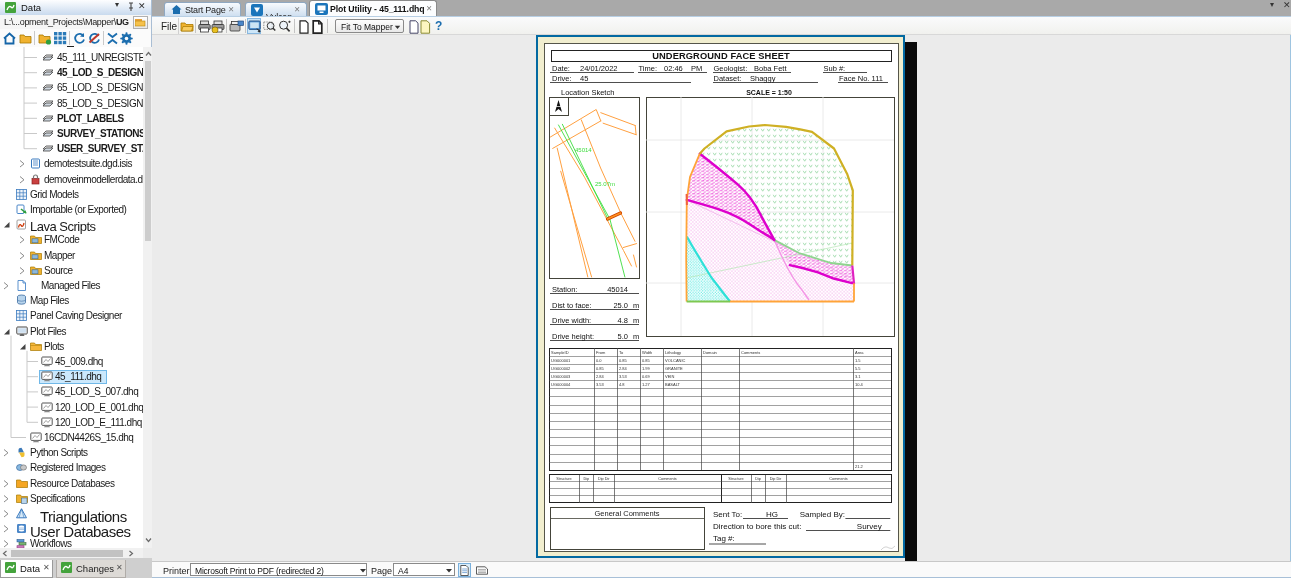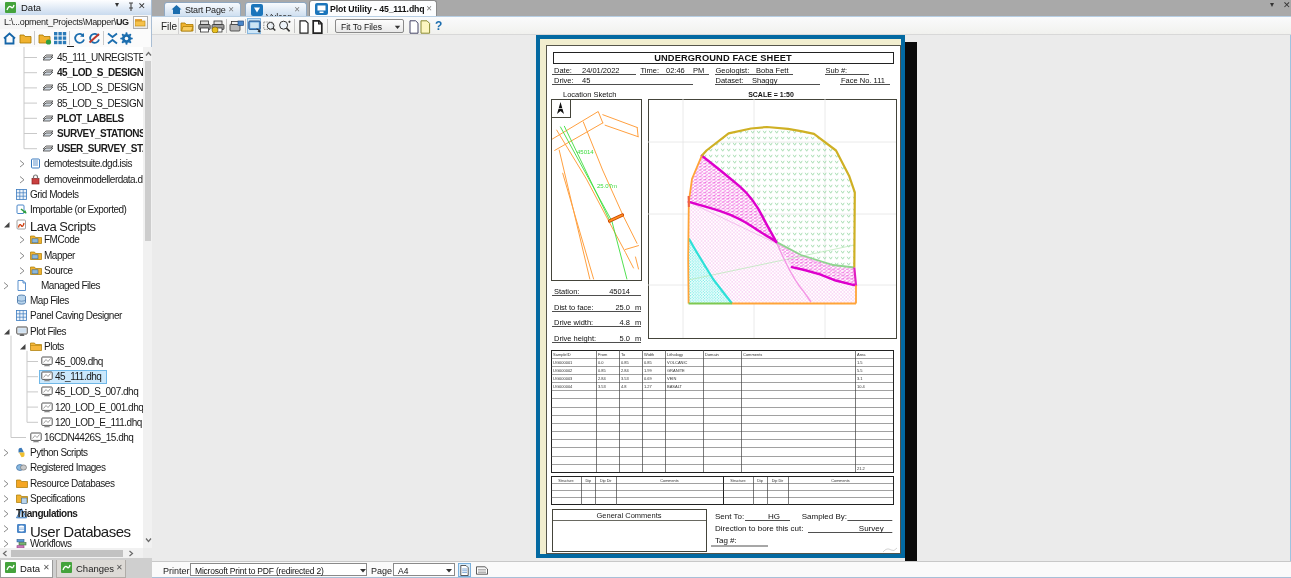--- a/index.html
+++ b/index.html
@@ -298,21 +298,21 @@
           <rect x="5.5" y="5" width="5.5" height="5.5" fill="#b8d4ec" stroke="#40688c" stroke-width="0.6"></rect>
         </svg>
         <div class="tx" style="left:30px;top:445.79999999999995px;font-size:10px;font-weight:normal;color:#1a1a1a;letter-spacing:-0.5px;">Specifications</div>
         <svg class="ab" style="left:3px;top:463.0px" width="6" height="8">
           <path d="M1,0.5 L5,3.8 L1,7" stroke="#8a8a8a" stroke-width="1" fill="none"></path>
         </svg>
         <svg class="ab" style="left:16px;top:461.0px" width="11" height="11">
           <path d="M5.5,0.8 L10.5,9.8 L0.5,9.8 Z" fill="#d8eaf8" stroke="#3a7abf" stroke-width="1"></path>
           <path d="M5.5,0.8 L3,9.8 M5.5,0.8 L8,9.8" stroke="#3a7abf" stroke-width="0.6" fill="none"></path>
         </svg>
-        <div class="tx" style="left:16px;top:461.0px;font-size:10px;font-weight:bold;color:#1a1a1a;letter-spacing:-0.5px;">Triangulations</div>
+        <div class="tx" style="left:40px;top:461.0px;font-size:15px;font-weight:normal;color:#1a1a1a;letter-spacing:-0.5px;">Triangulations</div>
         <svg class="ab" style="left:3px;top:478.2px" width="6" height="8">
           <path d="M1,0.5 L5,3.8 L1,7" stroke="#8a8a8a" stroke-width="1" fill="none"></path>
         </svg>
         <svg class="ab" style="left:16px;top:476.2px" width="11" height="11">
           <rect x="1" y="1" width="9" height="9" rx="1.2" fill="#4a86c8"></rect>
           <ellipse cx="5.5" cy="3.5" rx="2.6" ry="1.1" fill="#fff"></ellipse>
           <path d="M2.9,3.5 V7.5 A2.6,1.1 0 0 0 8.1,7.5 V3.5" fill="#fff"></path>
           <line x1="2.9" y1="5" x2="8.1" y2="5" stroke="#4a86c8" stroke-width="0.5"></line>
           <line x1="2.9" y1="6.4" x2="8.1" y2="6.4" stroke="#4a86c8" stroke-width="0.5"></line>
         </svg>
@@ -437,36 +437,36 @@
       <div class="ab" style="left:142px;top:2px;width:1px;height:14px;background:#c4c4c4;"></div>
       <svg class="ab" style="left:147px;top:2.5px" width="10" height="14">
         <path d="M1,0.8 L6.6,0.8 L9,3.2 L9,13.2 L1,13.2 Z" fill="#fff" stroke="#222" stroke-width="1.2"></path>
       </svg>
       <svg class="ab" style="left:160px;top:2.5px" width="11" height="14">
         <path d="M1.2,0.8 L7,0.8 L9.8,3.6 L9.8,13.2 L1.2,13.2 Z" fill="#fff" stroke="#222" stroke-width="1.7"></path>
         <path d="M6.6,0.8 L6.6,3.9 L9.8,3.9" fill="none" stroke="#222" stroke-width="1.1"></path>
       </svg>
       <div class="ab" style="left:175px;top:2px;width:1px;height:14px;background:#c4c4c4;"></div>
       <div class="ab" style="left:183px;top:2px;width:69px;height:14px;background:linear-gradient(#fdfdfd,#e9e9e9);border:1px solid #8a8a8a;border-radius:2px;">
-        <div class="tx" style="left:5px;top:2px;font-size:8.5px;color:#111;">Fit To Files</div>
+        <div class="tx" style="left:5px;top:2px;font-size:8.5px;color:#111;">Fit To Mapper</div>
         <svg class="ab" style="left:58px;top:5px" width="7" height="5">
           <path d="M0.8,0.8 L3.5,4 L6.2,0.8 Z" fill="#333"></path>
         </svg>
       </div>
       <svg class="ab" style="left:257px;top:2.5px" width="10" height="14">
         <path d="M1,0.8 L6.6,0.8 L9,3.2 L9,13.2 L1,13.2 Z" fill="#fff" stroke="#446" stroke-width="1"></path>
       </svg>
       <svg class="ab" style="left:268px;top:2.5px" width="11" height="14">
         <path d="M1,0.8 L7,0.8 L9.6,3.4 L9.6,13.2 L1,13.2 Z" fill="#fdf6c0" stroke="#8a8a33" stroke-width="1"></path>
       </svg>
       <div class="tx" style="left:283px;top:1.5px;font-size:12px;font-weight:bold;color:#1b6dae;">?</div>
     </div>
     <div class="ab" style="left:152px;top:35px;width:1139px;height:526px;background:#ebebeb;border-right:1px solid #9ec4e0;"></div>
     <div class="ab" style="left:905px;top:42px;width:12px;height:524px;background:#0a0a0a;"></div>
-    <div class="ab" style="left:536px;top:35px;width:369px;height:523px;background:#f1eecf;border:4px solid #0369a1;">
+    <div class="ab" style="left:536px;top:35px;width:369px;height:523px;background:#f1eecf;border:2px solid #0369a1;">
       <div class="ab" style="left:6px;top:6px;width:355px;height:509px;background:#fff;border:1px solid #55554a;">
         <svg class="ab" style="left:-1px;top:-1px" width="354" height="508" font-family="Liberation Sans">
           <defs>
 <pattern id="pgv" width="6" height="6" patternUnits="userSpaceOnUse">
  <path d="M1.2,1.8 L2.7,4.2 L4.2,1.8" stroke="#a0daac" stroke-width="0.9" fill="none"></path>
 </pattern>
 <pattern id="pmh" width="4.6" height="3.2" patternUnits="userSpaceOnUse">
  <path d="M0.1,0.9 L3,0.5 M2.4,2.6 L4.6,2.2" stroke="#ed55da" stroke-width="0.85" fill="none"></path>
 </pattern>
 <pattern id="ppd" width="3.4" height="3.4" patternUnits="userSpaceOnUse">

